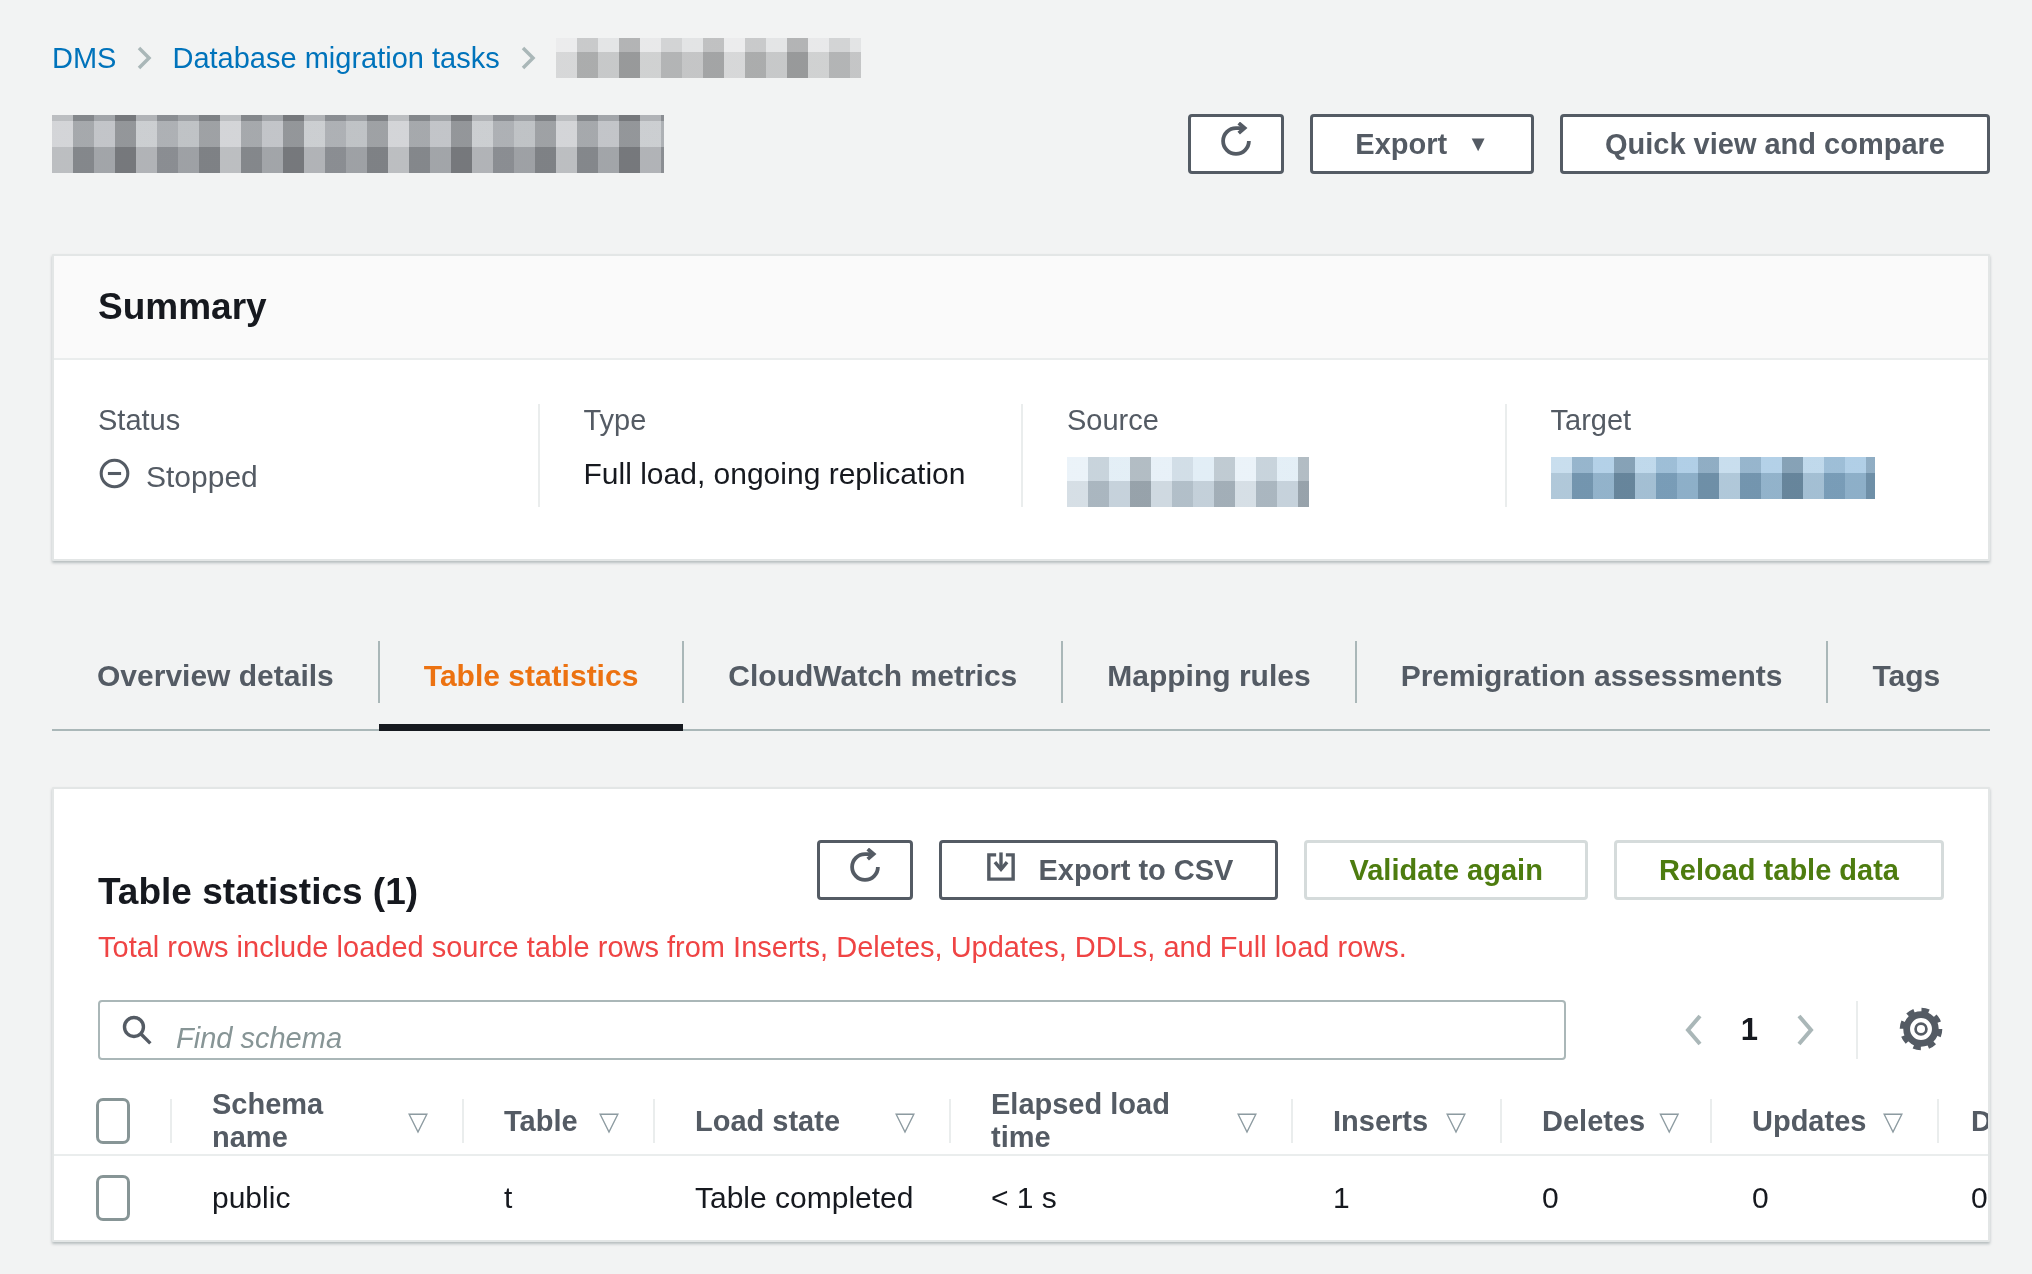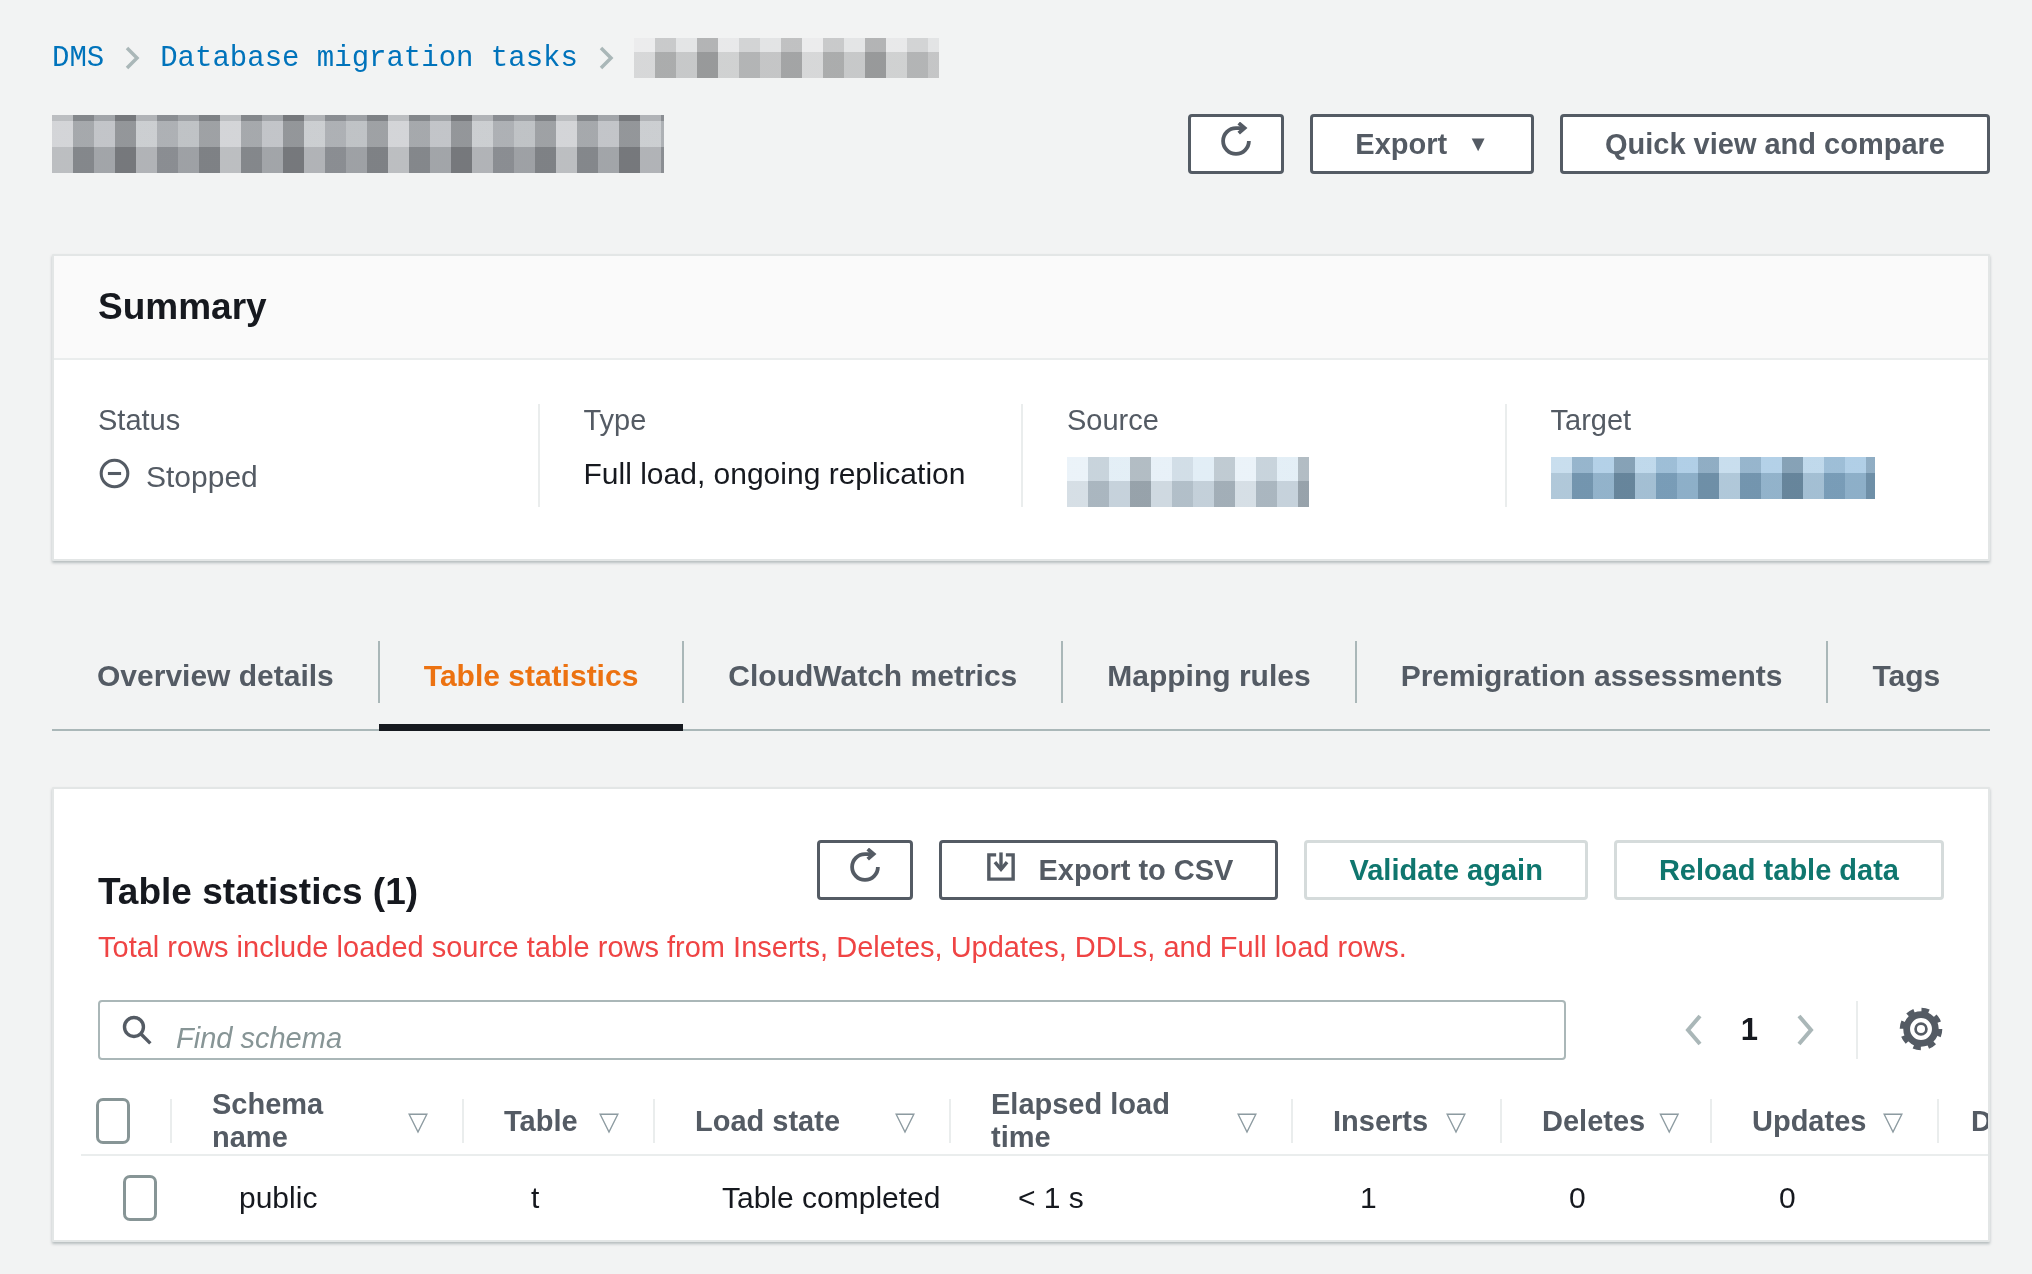--- a/index.html
+++ b/index.html
@@ -8,21 +8,21 @@
     width: 2032px; height: 1274px;
     background: #f2f3f3;
     font-family: "Liberation Sans", "DejaVu Sans", sans-serif;
     color: #16191f;
     overflow: hidden;
   }
   .page { padding: 38px 42px 0 52px; width: 2032px; }
   .content { width: 1938px; }
 
   
-  .breadcrumb { display:flex; align-items:center; gap:20px; font-size:29px;font-family:Liberation Mono, monospace; }
+  .breadcrumb { display:flex; align-items:center; gap:20px; font-size:29px; }
   .crumb-link { color:#0073bb; text-decoration:none; cursor:pointer; }
   .crumb-sep { display:flex; align-items:center; }
 
   
   .mosaic {
     background-image:
       repeating-linear-gradient(90deg, rgba(255,255,255,.38) 0 21px, rgba(0,0,0,.10) 21px 42px, rgba(255,255,255,.14) 42px 63px, rgba(0,0,0,.20) 63px 84px, rgba(255,255,255,.28) 84px 105px, rgba(0,0,0,.06) 105px 126px, rgba(255,255,255,.10) 126px 147px, rgba(0,0,0,.14) 147px 168px),
       repeating-linear-gradient(0deg, rgba(0,0,0,.12) 0 26px, rgba(255,255,255,.20) 26px 52px);
   }
   .mosaic-crumb  { width:305px; height:40px; background-color:#d8dadb; }
@@ -33,21 +33,21 @@
   
   .title-row { margin-top:36px; display:flex; align-items:center; }
   .title-buttons { margin-left:auto; display:flex; gap:26px; }
   .btn {
     height:60px; border:3px solid #545b64; border-radius:4px; background:#fff;
     color:#545b64; font-weight:700; font-size:29px;
     display:flex; align-items:center; justify-content:center; gap:20px;
     padding:0 42px; cursor:pointer; font-family:inherit;
   }
   .btn-icon-only { width:96px; padding:0; }
-  .btn.disabled { color:#0f766e; border-color:#d5dbdb; cursor:default; }
+  .btn.disabled { color:#4d7c0f; border-color:#d5dbdb; cursor:default; }
   .caret { font-size:22px; line-height:1; }
 
   
   .panel {
     background:#fff; border:2px solid #e3e6e6; border-radius:1px;
     box-shadow: 0 2px 3px rgba(0,28,36,.25);
   }
   .panel-summary { margin-top:80px; }
   .panel-header {
     background:#fafafa; border-bottom:2px solid #eaeded;
@@ -96,21 +96,21 @@
   }
   .thead { height:66px; }
   .th {
     position:relative; height:100%; display:flex; align-items:center; justify-content:space-between;
     padding:0 36px 0 40px; font-weight:700; font-size:29px; color:#545b64;
   }
   .th::after { content:''; position:absolute; right:0; top:11px; width:2px; height:44px; background:#eaeded; }
   .th-check { justify-content:center; padding:0; }
   .th-last { padding-left:32px; }
   .filter { color:#8d9ba1; font-size:26px; margin-left:14px; }
-  .trow { height:86px; border-top:2px solid #eaeded; font-size:30px; color:#16191f;margin-left:27px; }
+  .trow { height:86px; border-top:2px solid #eaeded; font-size:30px; color:#16191f; }
   .td { padding:0 36px 0 40px; white-space:nowrap; }
   .td-check { display:flex; justify-content:center; padding:0; }
   .td-last { padding-left:32px; }
   .checkbox {
     width:34px; height:46px; background:#fff; border:3px solid #879596; border-radius:7px; cursor:pointer;
   }
 </style>
 </head>
 <body>
 

